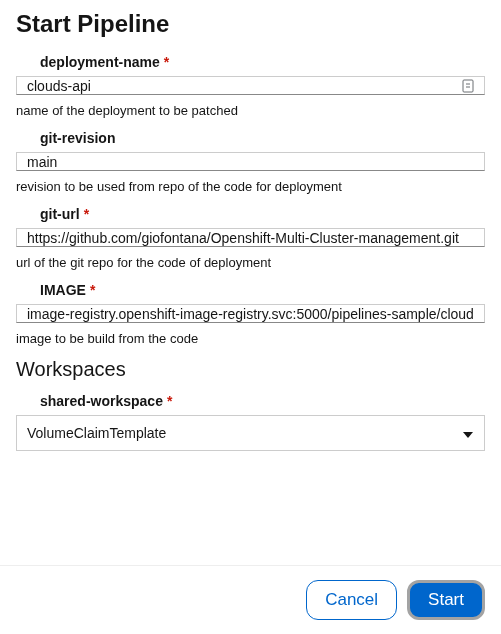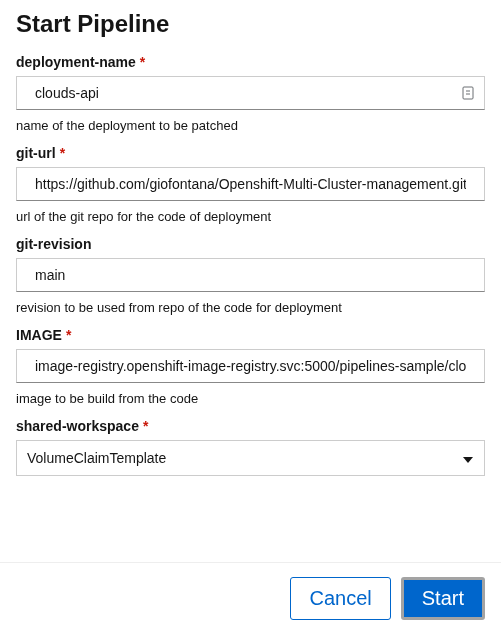--- a/index.html
+++ b/index.html
@@ -31,36 +31,37 @@
       margin-bottom: 10px;
     }
     .field {
       margin-bottom: 12px;
     }
     .field-label {
       font-size: 14px;
       font-weight: 600;
       display: block;
       margin-bottom: 6px;
+      margin-left: 24px;
     }
     .required {
       color: #c9190b;
       margin-left: 4px;
     }
     .text-input {
       width: 100%;
-      padding: 6px 18px;
+      padding: 6px 10px;
       font-size: 14px;
       border: 1px solid #ccc;
       border-bottom: 1px solid #888;
       background: #fff;
       color: #151515;
       font-family: inherit;
       outline: none;
-      height: 34px;
+      height: 19px;
     }
     .text-input.with-icon {
       padding-right: 32px;
     }
     .input-wrapper {
       position: relative;
     }
     .input-icon {
       position: absolute;
       right: 10px;
@@ -105,22 +106,22 @@
       right: 0;
       padding: 14px 16px;
       display: flex;
       justify-content: flex-end;
       gap: 10px;
       border-top: 1px solid #eee;
       background: #fff;
     }
     .btn {
       padding: 7px 18px;
-      font-size: 20px;
-      border-radius: 3px;
+      font-size: 17px;
+      border-radius: 12px;
       cursor: pointer;
       font-family: inherit;
     }
     .btn-secondary {
       background: #fff;
       color: #06c;
       border: 1px solid #06c;
     }
     .btn-primary {
       background: #06c;
@@ -153,45 +154,46 @@
           <line x1="5" y1="5" x2="9" y2="5"></line>
           <line x1="5" y1="8" x2="9" y2="8"></line>
         </svg>
       </span>
     </div>
     <div class="help-text">name of the deployment to be patched</div>
   </div>
 
   <div class="field">
     <label class="field-label">
+      <span>git-revision</span>
+    </label>
+    <input type="text" class="text-input" value="main" style="">
+    <div class="help-text">revision to be used from repo of the code for deployment</div>
+  </div>
+
+  <div class="field">
+    <label class="field-label">
       <span>git-url</span><span class="required">*</span>
     </label>
     <input type="text" class="text-input" value="https://github.com/giofontana/Openshift-Multi-Cluster-management.git" style="">
     <div class="help-text">url of the git repo for the code of deployment</div>
   </div>
 
   <div class="field">
     <label class="field-label">
-      <span>git-revision</span>
-    </label>
-    <input type="text" class="text-input" value="main" style="">
-    <div class="help-text">revision to be used from repo of the code for deployment</div>
-  </div>
-
-  <div class="field">
-    <label class="field-label">
       <span>IMAGE</span><span class="required">*</span>
     </label>
     <input type="text" class="text-input" value="image-registry.openshift-image-registry.svc:5000/pipelines-sample/clouds-api" style="">
     <div class="help-text">image to be build from the code</div>
   </div>
 
   <div class="field">
   </div>
 
+  <h2 class="workspaces-title">Workspaces</h2>
 
   <div class="field">
     <label class="field-label">
       <span>shared-workspace</span><span class="required">*</span>
     </label>
     <div class="select-wrapper">
       <button type="button" class="select-input">VolumeClaimTemplate</button>
       <span class="select-caret">
         <svg width="10" height="6" viewBox="0 0 10 6">
             <path d="M0 0 L5 6 L10 0 Z" fill="#151515"></path>

